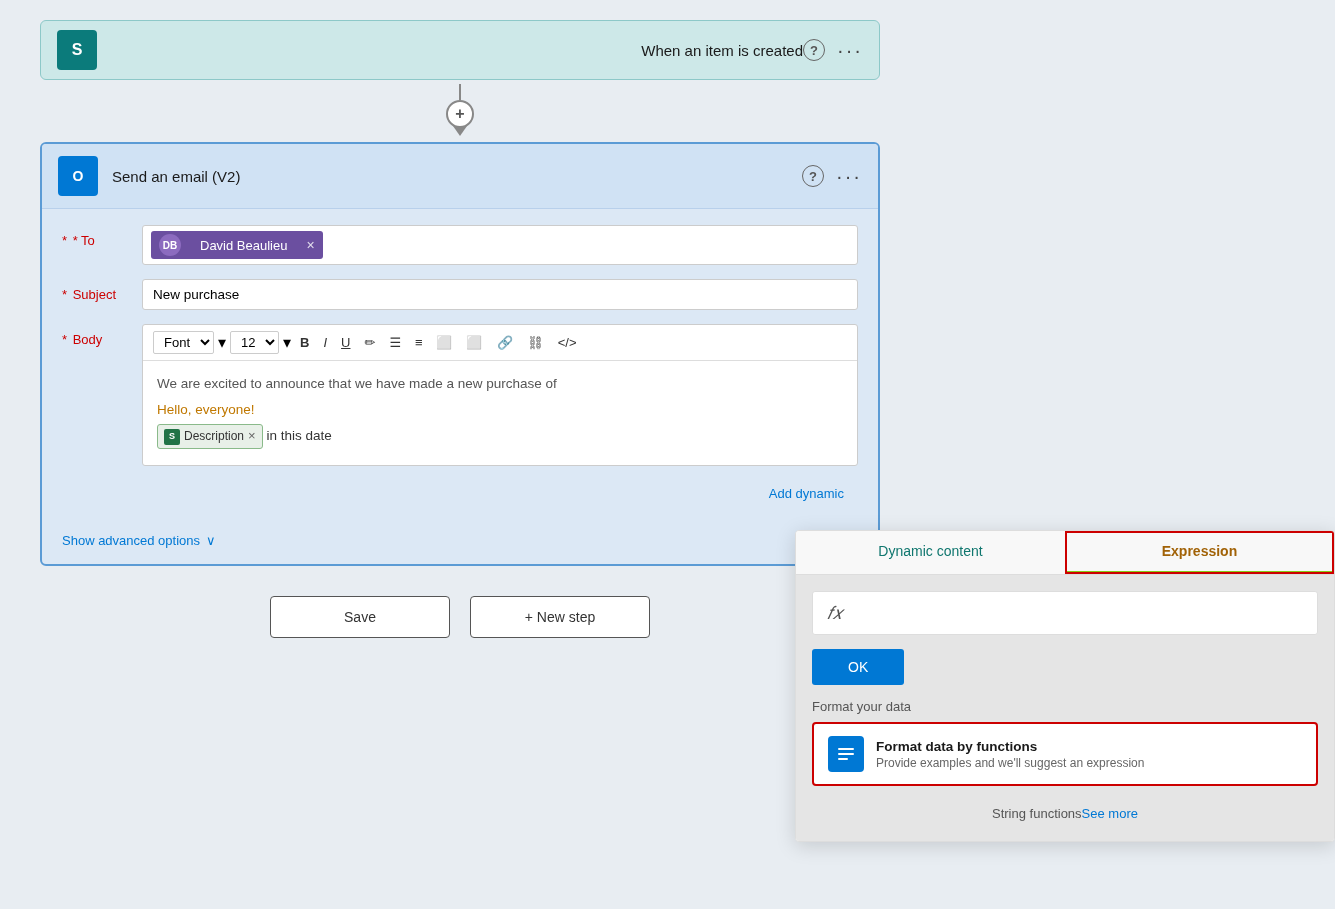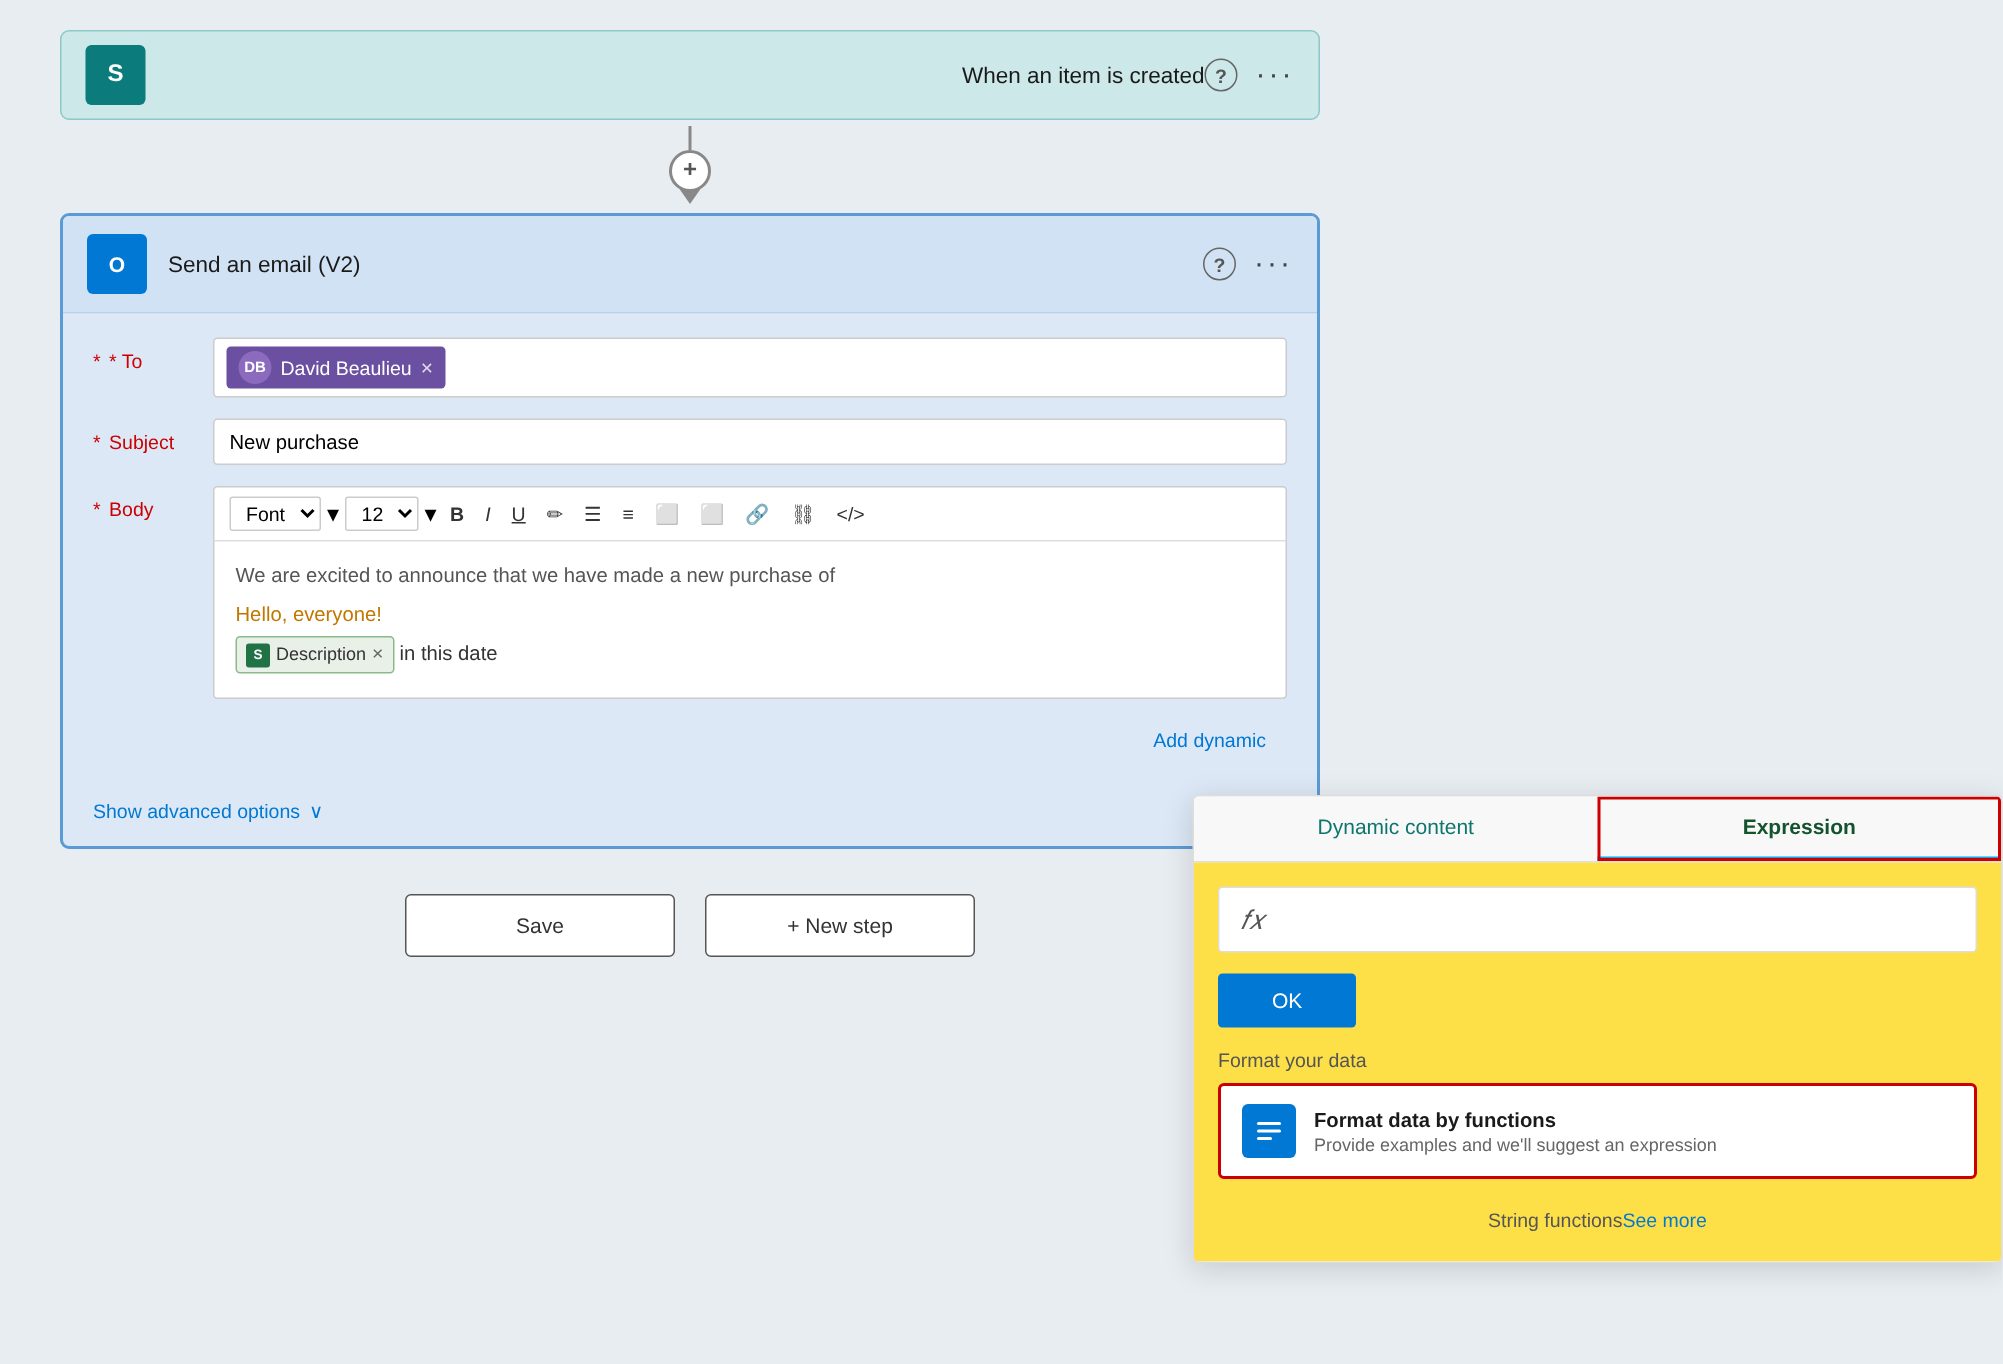--- a/index.html
+++ b/index.html
@@ -202,21 +202,21 @@
       gap: 6px;
     }
     .person-tag {
       display: flex;
       align-items: center;
       background: #6b4fa0;
       color: white;
       border-radius: 3px;
       padding: 3px 8px;
       font-size: 13px;
-      gap: 6px;
+      gap: 19px;
     }
     .person-avatar {
       width: 22px;
       height: 22px;
       background: #8c6bbf;
       border-radius: 50%;
       display: flex;
       align-items: center;
       justify-content: center;
       font-size: 10px;
@@ -367,32 +367,32 @@
     .panel-tab {
       padding: 12px 24px;
       font-size: 14px;
       cursor: pointer;
       color: #0f766e;
       border-bottom: 3px solid transparent;
       flex: 1;
       text-align: center;
     }
     .panel-tab.active {
-      color: #14532d;
+      color: #a16207;
       font-weight: 600;
-      border-bottom: 3px solid #0ea5e9;
+      border-bottom: 3px solid #84cc16;
     }
     .panel-tab-highlighted {
       outline: 2.5px solid #cc0000;
       outline-offset: -2px;
     }
 
     .panel-body {
       padding: 16px;
-      background: #fde047;
+      background: #e5e5e5;
     }
 
     .fx-input-area {
       background: white;
       border: 1px solid #ddd;
       border-radius: 3px;
       padding: 10px 14px;
       display: flex;
       align-items: center;
       margin-bottom: 14px;

